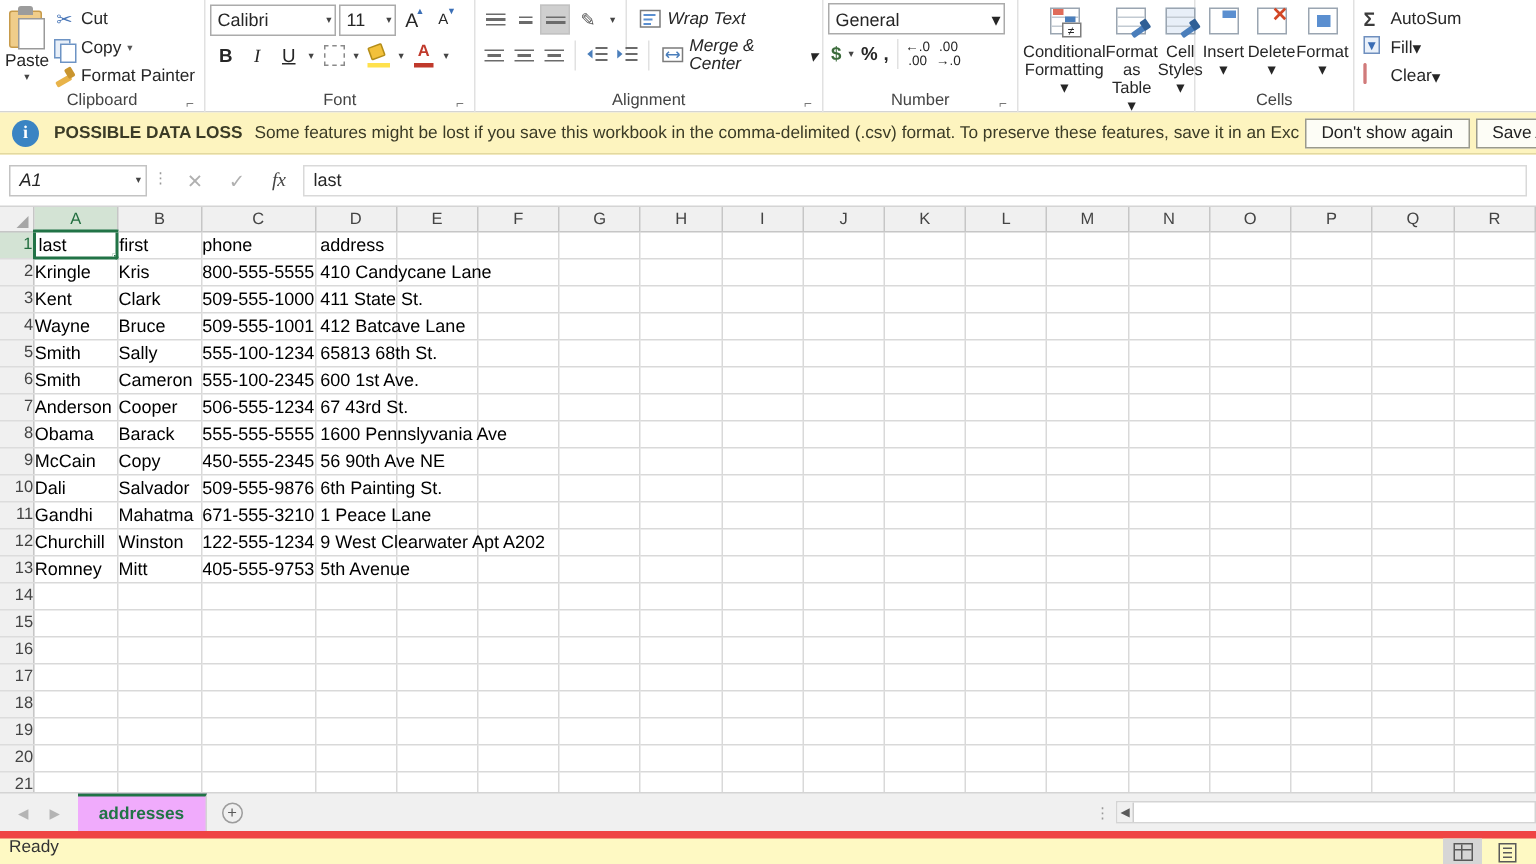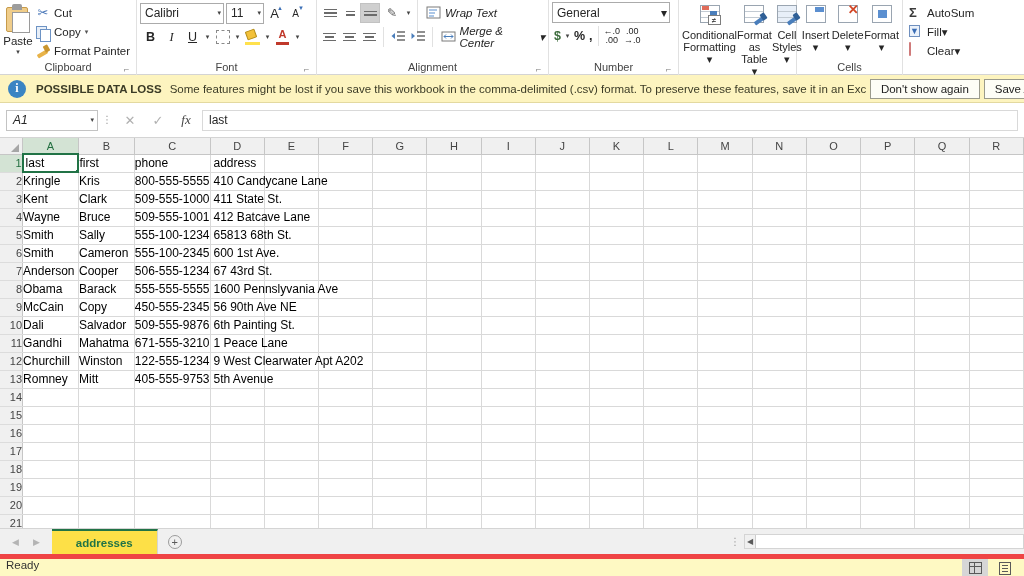--- a/index.html
+++ b/index.html
@@ -277,22 +277,22 @@
 
   
   .tabbar {
     flex:0 0 26px; height:26px; background:#f0f0f0;
     border-top:1px solid #d4d4d4;
     display:flex; align-items:stretch; padding-left:6px;
   }
   .navarrows { display:flex; align-items:center; gap:14px; padding:0 12px 0 6px; }
   .navarrow { color:#b4b4b4; font-size:9px; cursor:default; }
   .sheettab {
-    display:flex; align-items:center; padding:0 24px;
-    background:#fde047; border-top:2px solid #217346;
+    display:flex; align-items:center; padding:0 14px;
+    background:#f0abfc; border-top:2px solid #217346;
     font-size:11.5px; font-weight:bold; color:#217346; cursor:default;
     border-right:1px solid #d4d4d4;
   }
   .addsheet {
     display:flex; align-items:center; justify-content:center;
     width:34px; cursor:default;
   }
   .addsheet .plus {
     width:14px; height:14px; border:1px solid #9c9c9c; border-radius:50%;
     color:#5a5a5a; font-size:11px; line-height:12px; text-align:center;

